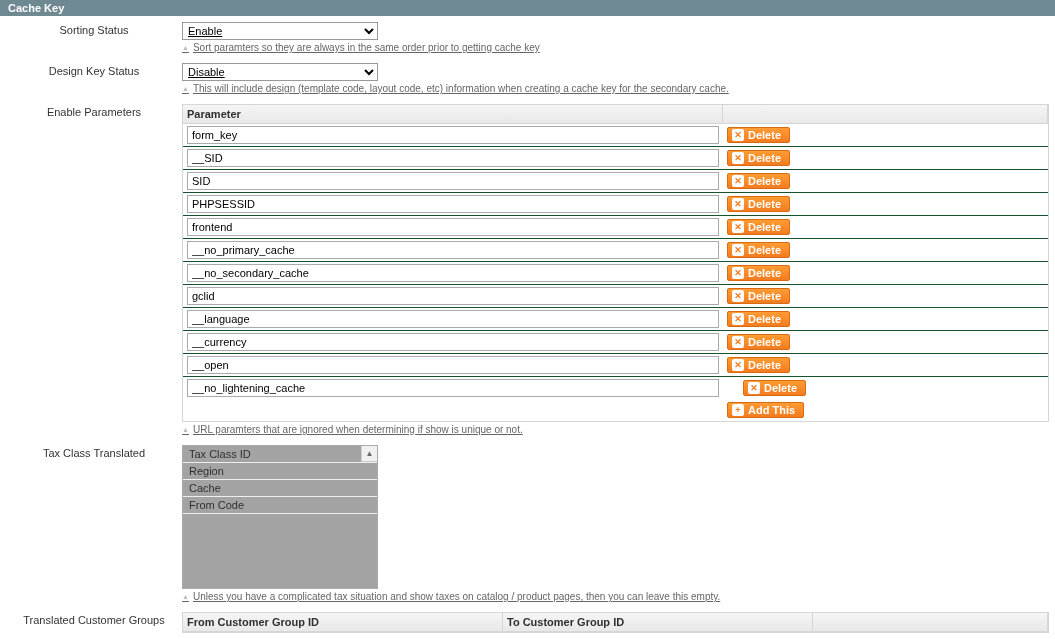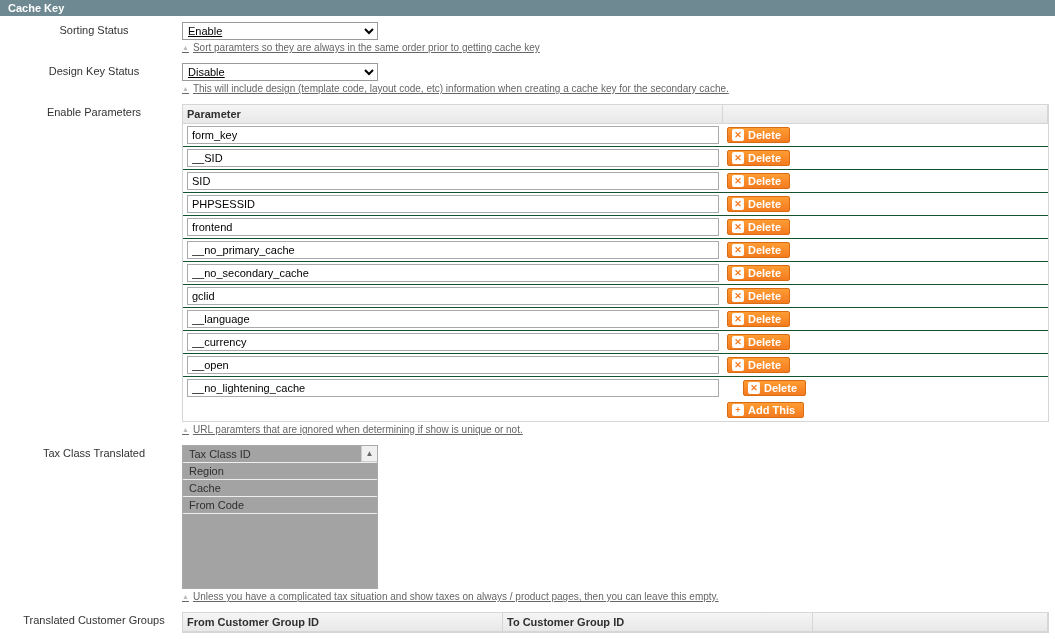--- a/index.html
+++ b/index.html
@@ -208,21 +208,21 @@
     <div class="field-col">
       <div class="multiselect">
         <div id="taxclass-opts">
             <div class="opt">Tax Class ID</div>
             <div class="opt">Region</div>
             <div class="opt">Cache</div>
             <div class="opt">From Code</div>
           </div>
         <div class="scroll-arrow">▲</div>
       </div>
-      <div class="hint">Unless you have a complicated tax situation and show taxes on always / product pages, then you can leave this empty.</div>
+      <div class="hint">Unless you have a complicated tax situation and show taxes on catalog / product pages, then you can leave this empty.</div>
     </div>
   </div>
 
   <div class="row">
     <div class="label-col">Translated Customer Groups</div>
     <div class="field-col">
       <div class="grid">
         <div class="grid-header">
           <div class="th tg-from">From Customer Group ID</div>
           <div class="th tg-to">To Customer Group ID</div>

